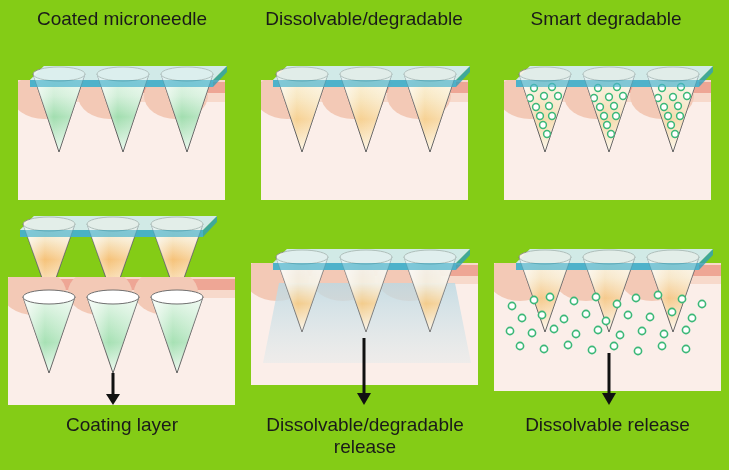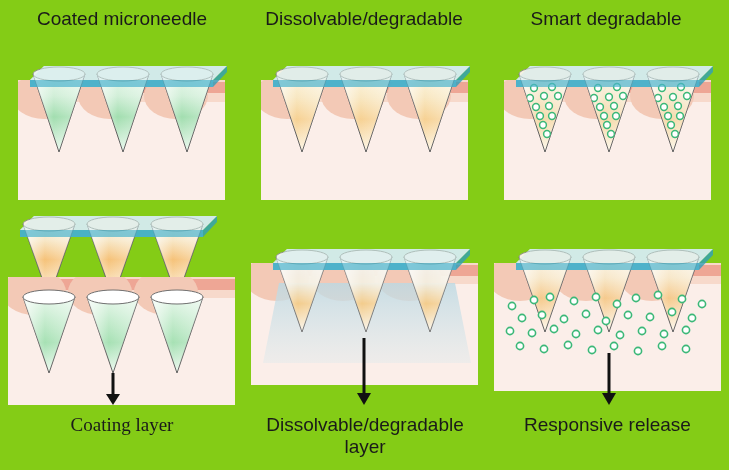--- a/index.html
+++ b/index.html
@@ -535,26 +535,26 @@
           <circle cx="200" cy="144" r="3.6"></circle>
       </g>
 
       <g stroke="#111" fill="#111">
         <line x1="123" y1="148" x2="123" y2="192" stroke-width="3"></line>
         <polygon points="116,188 130,188 123,200" stroke="none"></polygon>
       </g>
     </svg>
   </div>
 
-  <div class="caption" style="left:6px;top:414px;width:232px;font-family:Liberation Serif, serif;">
+  <div class="caption" style="left:6px;top:414px;width:232px;">
     <span>Coating layer</span>
   </div>
 
   <div class="caption" style="left:246px;top:414px;width:238px;">
     <span>Dissolvable/degradable</span><br>
-    <span>layer</span>
+    <span>release</span>
   </div>
 
   <div class="caption" style="left:490px;top:414px;width:235px;">
-    <span>Responsive release</span>
+    <span>Dissolvable release</span>
   </div>
 
 </div>
 
 </body></html>

